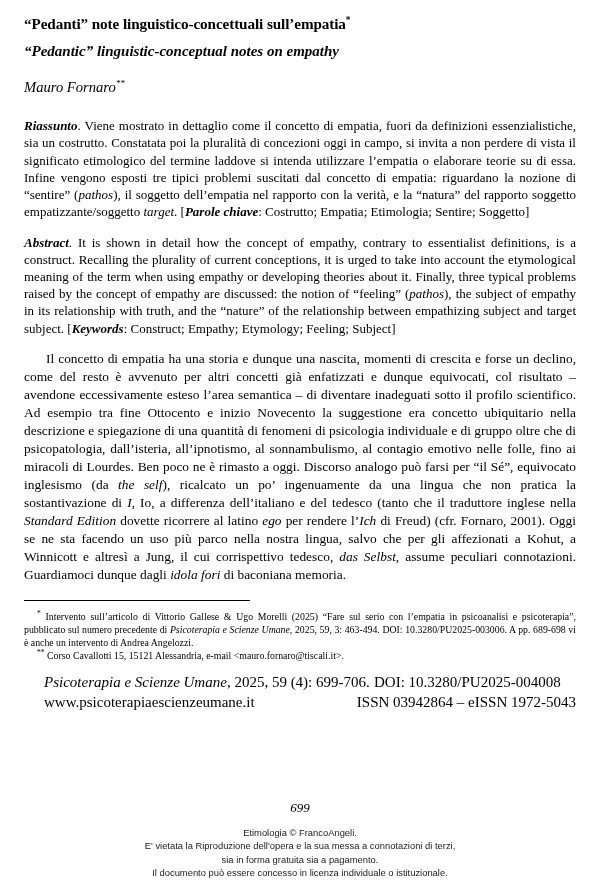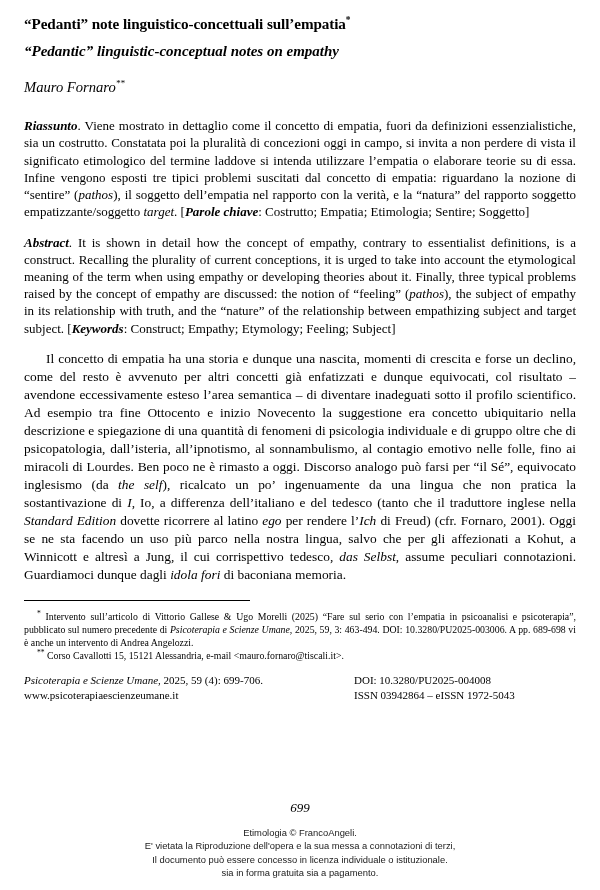--- a/index.html
+++ b/index.html
@@ -106,22 +106,23 @@
   .footnote em { font-style: italic; }
   .footnote sup {
     font-size: 0.78em;
     vertical-align: super;
     line-height: 0;
   }
 
   
   .journal {
     margin-top: 11px;
-    font-size: 11px;
+    font-size: 15px;
     line-height: 1.32;
+    margin-left: 20px;
   }
   .journal-row {
     display: flex;
     justify-content: flex-start;
     white-space: nowrap;
   }
   .journal-left { width: 330px; }
   .journal-right { }
   .journal .it { font-style: italic; }
 
@@ -186,16 +187,16 @@
       </div>
     </div>
 
   </div>
 
   <div class="pageno">699</div>
 
   <div class="copyright">
     <div>Etimologia © FrancoAngeli.</div>
     <div>E' vietata la Riproduzione dell'opera e la sua messa a connotazioni di terzi,</div>
+    <div>sia in forma gratuita sia a pagamento.</div>
     <div>Il documento può essere concesso in licenza individuale o istituzionale.</div>
-    <div>sia in forma gratuita sia a pagamento.</div>
   </div>
 </div>
 
 </body></html>

